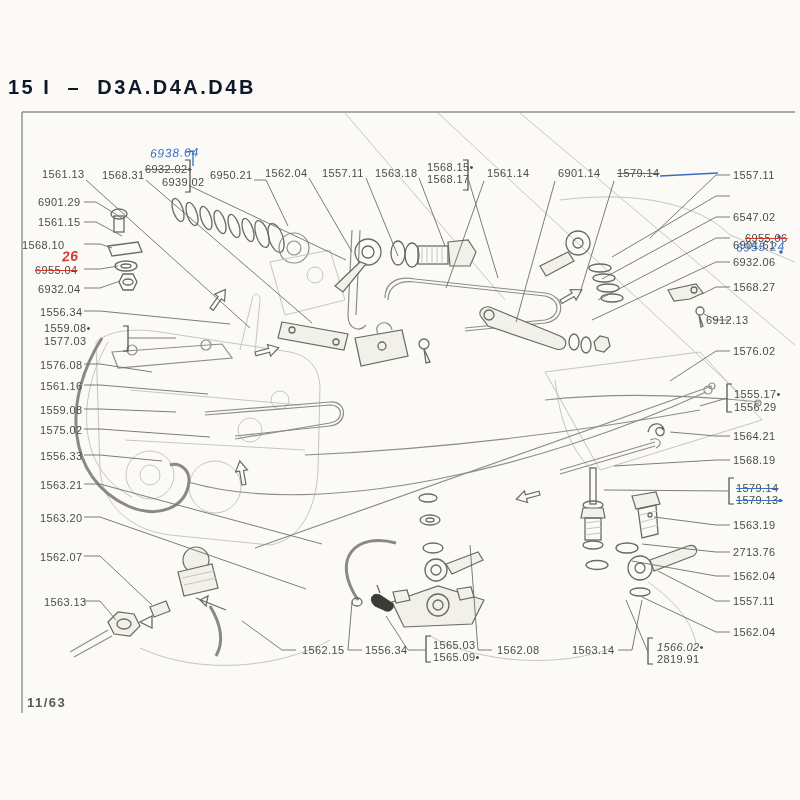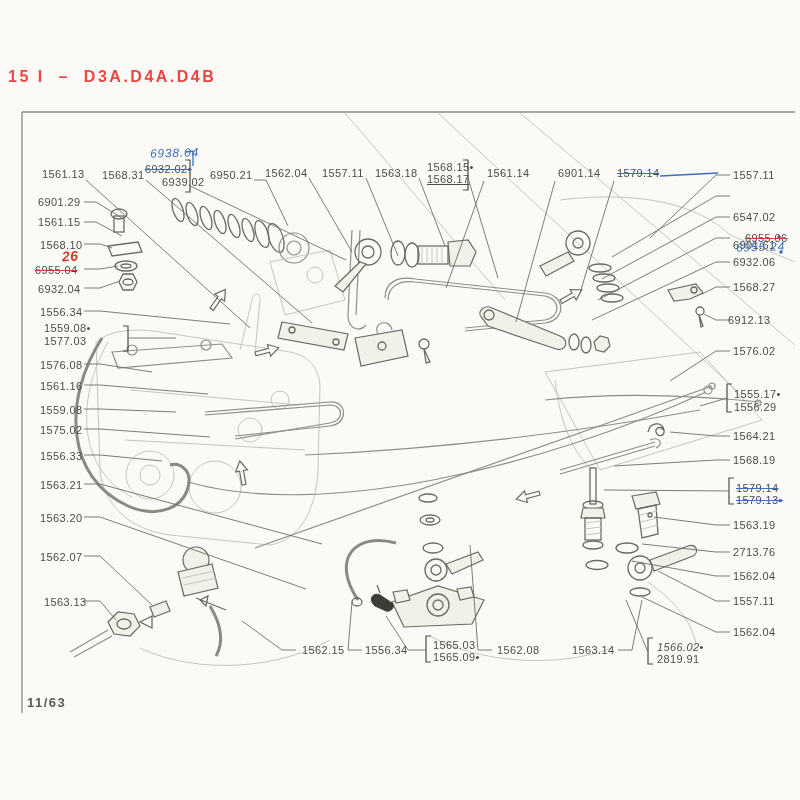--- a/index.html
+++ b/index.html
@@ -1,19 +1,19 @@
 <!DOCTYPE html>
 <html><head>
 <meta charset="utf-8">
 <style>
   html,body{margin:0;padding:0;background:#e8e8e4;}
   #page{position:relative;width:800px;height:800px;background:#fbfaf6;overflow:hidden;
         font-family:"Liberation Sans",sans-serif;}
-  #header{position:absolute;left:8px;top:68px;font-size:16px;font-weight:bold;
-          letter-spacing:2.5px;white-space:pre;color:#ef4444;}
+  #header{position:absolute;left:8px;top:76px;font-size:20px;font-weight:bold;
+          letter-spacing:2.5px;white-space:pre;color:#0f172a;}
   #pagenum{position:absolute;left:27px;top:695px;font-size:13px;font-weight:bold;
            letter-spacing:1.5px;color:#5a5a55;}
   svg{position:absolute;left:0;top:0;}
   #labels{position:absolute;left:0;top:0;width:800px;height:800px;}
   .lbl{position:absolute;font-size:11px;letter-spacing:.4px;color:#4b4b47;white-space:pre;
        line-height:12px;}
   .strike-blue{text-decoration:line-through;text-decoration-color:#3a6ec0;}
   .strike-red{text-decoration:line-through;text-decoration-color:#d23b2f;}
   .hand-blue{color:#3a6ec0;font-style:italic;font-size:12px;letter-spacing:.8px;
              transform:rotate(-2deg);}
@@ -284,27 +284,27 @@
       <div class="lbl" style="left: 42px; top: 168px;">1561.13</div>
       <div class="lbl" style="left: 102px; top: 169px;">1568.31</div>
       <div class="lbl strike-blue" style="left: 145px; top: 163px;">6932.02•</div>
       <div class="lbl" style="left: 145px; top: 176px; padding-left: 17px;">6939.02</div>
       <div class="lbl hand-blue" style="left: 150px; top: 147px;">6938.04</div>
       <div class="lbl" style="left: 210px; top: 169px;">6950.21</div>
       <div class="lbl" style="left: 265px; top: 167px;">1562.04</div>
       <div class="lbl" style="left: 322px; top: 167px;">1557.11</div>
       <div class="lbl" style="left: 375px; top: 167px;">1563.18</div>
       <div class="lbl" style="left: 427px; top: 161px;">1568.15•</div>
-      <div class="lbl" style="left: 427px; top: 173px; text-decoration: underline;">1568.17</div>
+      <div class="lbl" style="left: 427px; top: 173px;">1568.17</div>
       <div class="lbl" style="left: 487px; top: 167px;">1561.14</div>
       <div class="lbl" style="left: 558px; top: 167px;">6901.14</div>
       <div class="lbl strike-blue" style="left: 617px; top: 167px;">1579.14</div>
       <div class="lbl" style="left: 38px; top: 196px;">6901.29</div>
       <div class="lbl" style="left: 38px; top: 216px;">1561.15</div>
-      <div class="lbl" style="left: 40px; top: 239px; text-align: right;">1568.10</div>
+      <div class="lbl" style="left: 22px; top: 239px; text-align: right;">1568.10</div>
       <div class="lbl hand-red" style="left: 62px; top: 250px;">26</div>
       <div class="lbl strike-red" style="left: 35px; top: 264px;">6955.04</div>
       <div class="lbl" style="left: 38px; top: 283px;">6932.04</div>
       <div class="lbl" style="left: 40px; top: 306px;">1556.34</div>
       <div class="lbl" style="left: 44px; top: 322px;">1559.08•</div>
       <div class="lbl" style="left: 44px; top: 335px;">1577.03</div>
       <div class="lbl" style="left: 40px; top: 359px;">1576.08</div>
       <div class="lbl" style="left: 40px; top: 380px;">1561.16</div>
       <div class="lbl" style="left: 40px; top: 404px;">1559.08</div>
       <div class="lbl" style="left: 40px; top: 424px;">1575.02</div>
@@ -313,21 +313,21 @@
       <div class="lbl" style="left: 40px; top: 512px;">1563.20</div>
       <div class="lbl" style="left: 40px; top: 551px;">1562.07</div>
       <div class="lbl" style="left: 44px; top: 596px;">1563.13</div>
       <div class="lbl" style="left: 733px; top: 169px;">1557.11</div>
       <div class="lbl" style="left: 733px; top: 207px; margin-top: 32px;">6901.61</div>
       <div class="lbl" style="left: 733px; top: 211px;">6547.02</div>
       <div class="lbl strike-red" style="left: 733px; top: 232px; padding-left: 12px;">6955.06</div>
       <div class="lbl hand-blue" style="left: 736px; top: 241px;">6955.24</div>
       <div class="lbl" style="left: 733px; top: 256px;">6932.06</div>
       <div class="lbl" style="left: 733px; top: 281px;">1568.27</div>
-      <div class="lbl" style="left: 728px; top: 314px; text-align: center;">6912.13</div>
+      <div class="lbl" style="left: 706px; top: 314px; text-align: center;">6912.13</div>
       <div class="lbl" style="left: 733px; top: 345px;">1576.02</div>
       <div class="lbl" style="left: 734px; top: 388px;">1555.17•</div>
       <div class="lbl" style="left: 734px; top: 401px;">1556.29</div>
       <div class="lbl" style="left: 733px; top: 430px;">1564.21</div>
       <div class="lbl" style="left: 733px; top: 454px;">1568.19</div>
       <div class="lbl strike-blue" style="left: 736px; top: 482px;">1579.14</div>
       <div class="lbl strike-blue" style="left: 736px; top: 494px;">1579.13▪</div>
       <div class="lbl" style="left: 733px; top: 519px;">1563.19</div>
       <div class="lbl" style="left: 733px; top: 546px;">2713.76</div>
       <div class="lbl" style="left: 733px; top: 570px;">1562.04</div>

